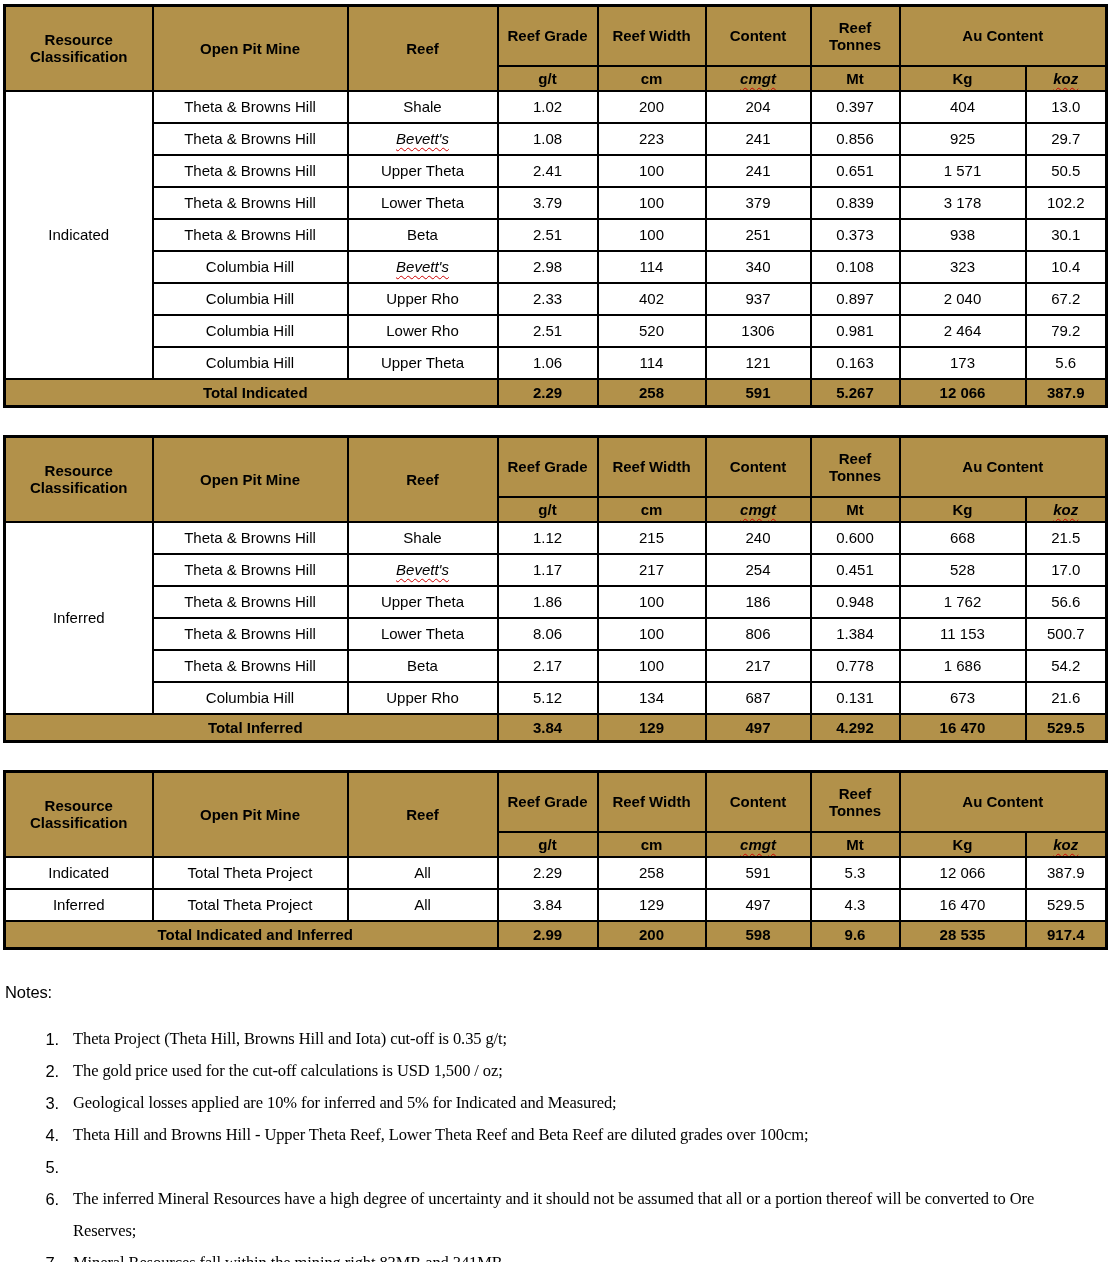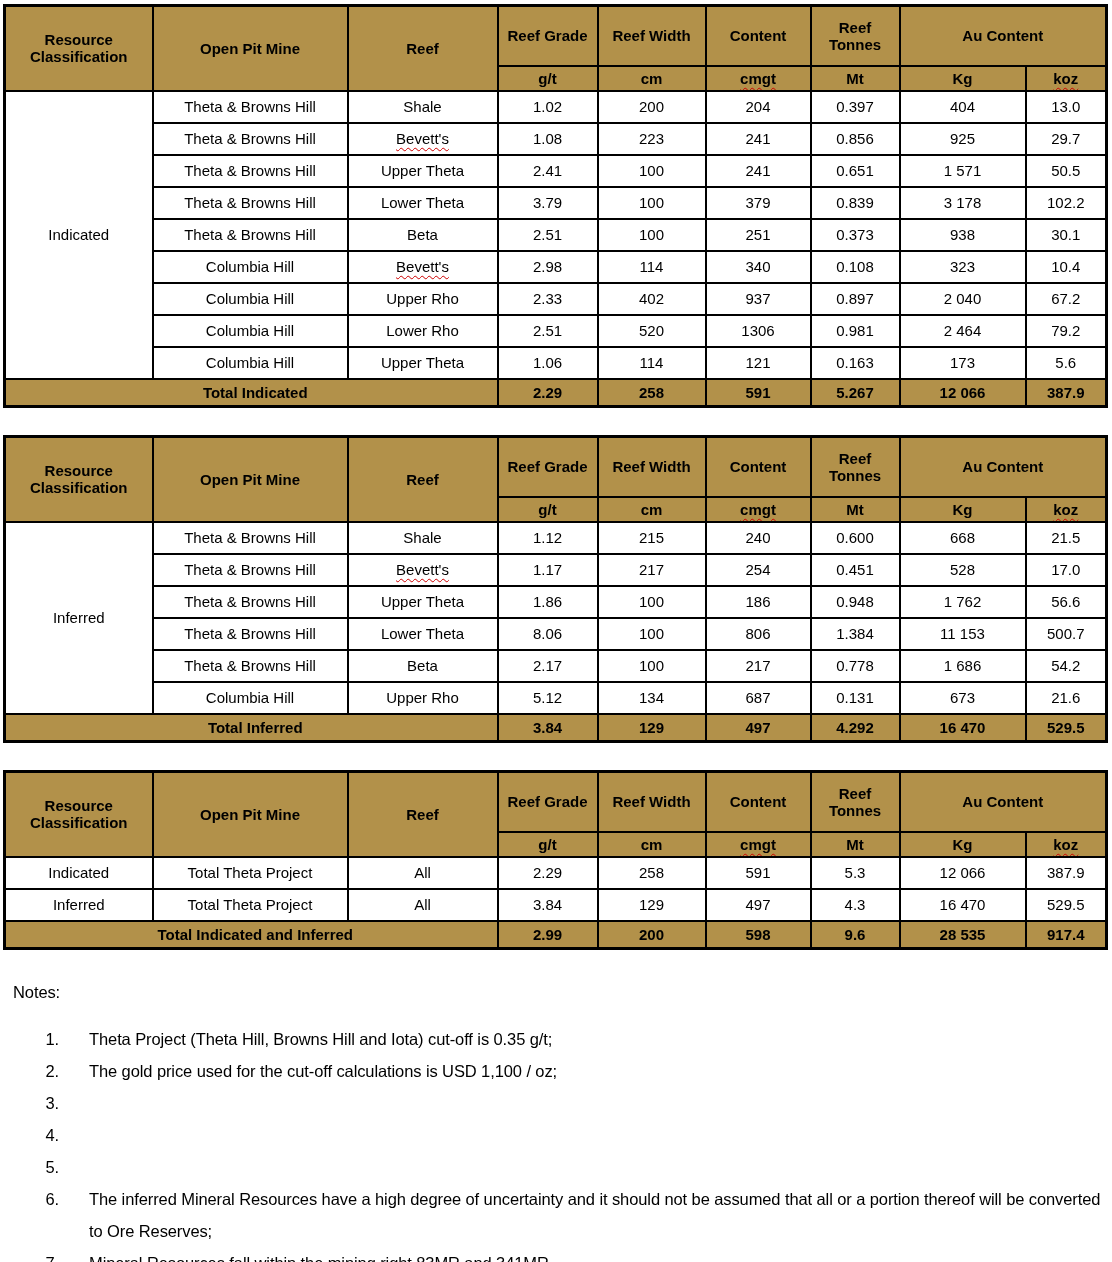--- a/index.html
+++ b/index.html
@@ -44,27 +44,28 @@
     font-weight:bold;
   }
   tr.total td.tlabel{text-align:center; padding-left:10px;}
   tr.total td.num{text-align:center;}
   .misspell{
     text-decoration-line:underline;
     text-decoration-style:wavy;
     text-decoration-color:var(--squiggle);
     text-decoration-thickness:1px;
     text-underline-offset:3px;
+    font-style:italic;
   }
   .notes{margin-top:8px; font-size:16.5px; letter-spacing:-0.1px;}
-  .notes-title{margin-left:10px; line-height:30px;}
+  .notes-title{margin-left:2px; line-height:30px;}
   .notes-list{margin-top:16px;}
   .note{display:flex; line-height:32px;}
   .note-num{width:56px; text-align:right; flex:none;}
-  .note-text{margin-left:30px; max-width:1024px;}
+  .note-text{margin-left:14px; max-width:1024px;font-family:Liberation Serif, serif;}
 </style>
 </head>
 <body>
 
 <div class="page">
 
   <table class="res">
     <colgroup>
       <col style="width:148px">
         <col style="width:195px">
@@ -375,27 +376,29 @@
 
   <div class="notes">
     <div class="notes-title">Notes:</div>
     <div class="notes-list">
       <div class="note">
         <span class="note-num">1.</span>
         <span class="note-text">Theta Project (Theta Hill, Browns Hill and Iota) cut-off is 0.35 g/t;</span>
       </div>
       <div class="note">
         <span class="note-num">2.</span>
-        <span class="note-text">The gold price used for the cut-off calculations is USD 1,100 / oz;</span>
+        <span class="note-text">The gold price used for the cut-off calculations is USD 1,500 / oz;</span>
       </div>
       <div class="note">
         <span class="note-num">3.</span>
+        <span class="note-text">Geological losses applied are 10% for inferred and 5% for Indicated and Measured;</span>
       </div>
       <div class="note">
         <span class="note-num">4.</span>
+        <span class="note-text">Theta Hill and Browns Hill - Upper Theta Reef, Lower Theta Reef and Beta Reef are diluted grades over 100cm;</span>
       </div>
       <div class="note">
         <span class="note-num">5.</span>
       </div>
       <div class="note">
         <span class="note-num">6.</span>
         <span class="note-text">The inferred Mineral Resources have a high degree of uncertainty and it should not be assumed that all or a portion thereof will be converted to Ore Reserves;</span>
       </div>
       <div class="note">
         <span class="note-num">7.</span>

